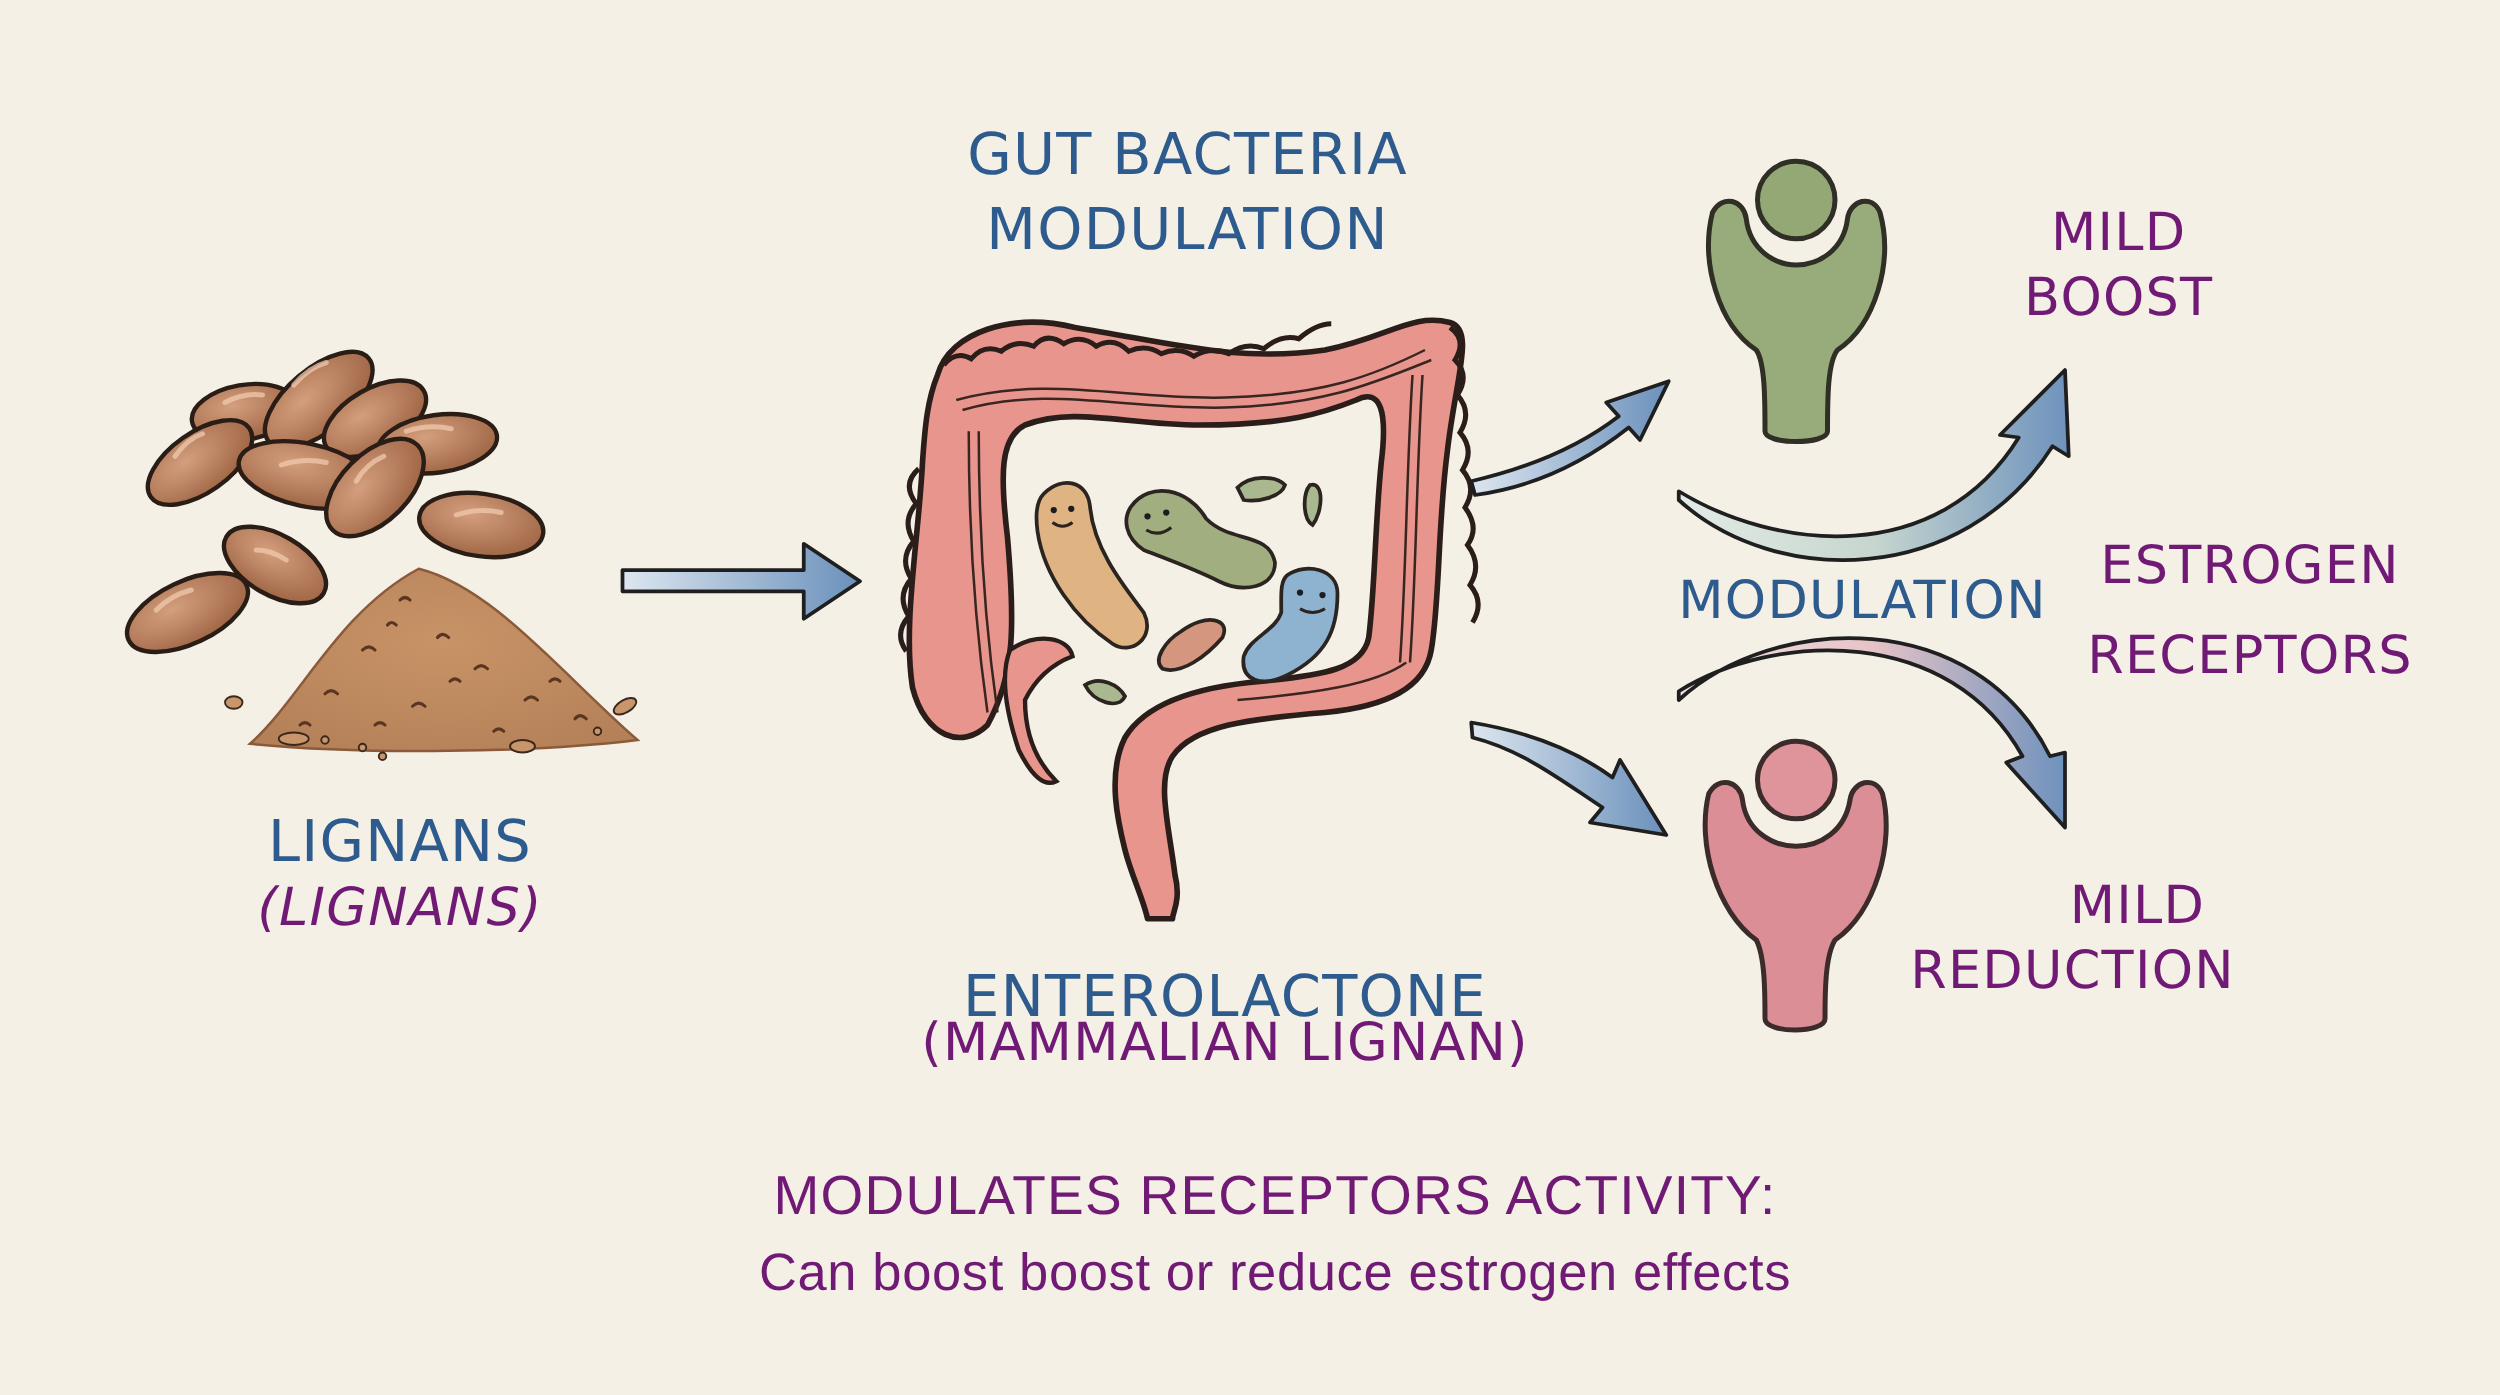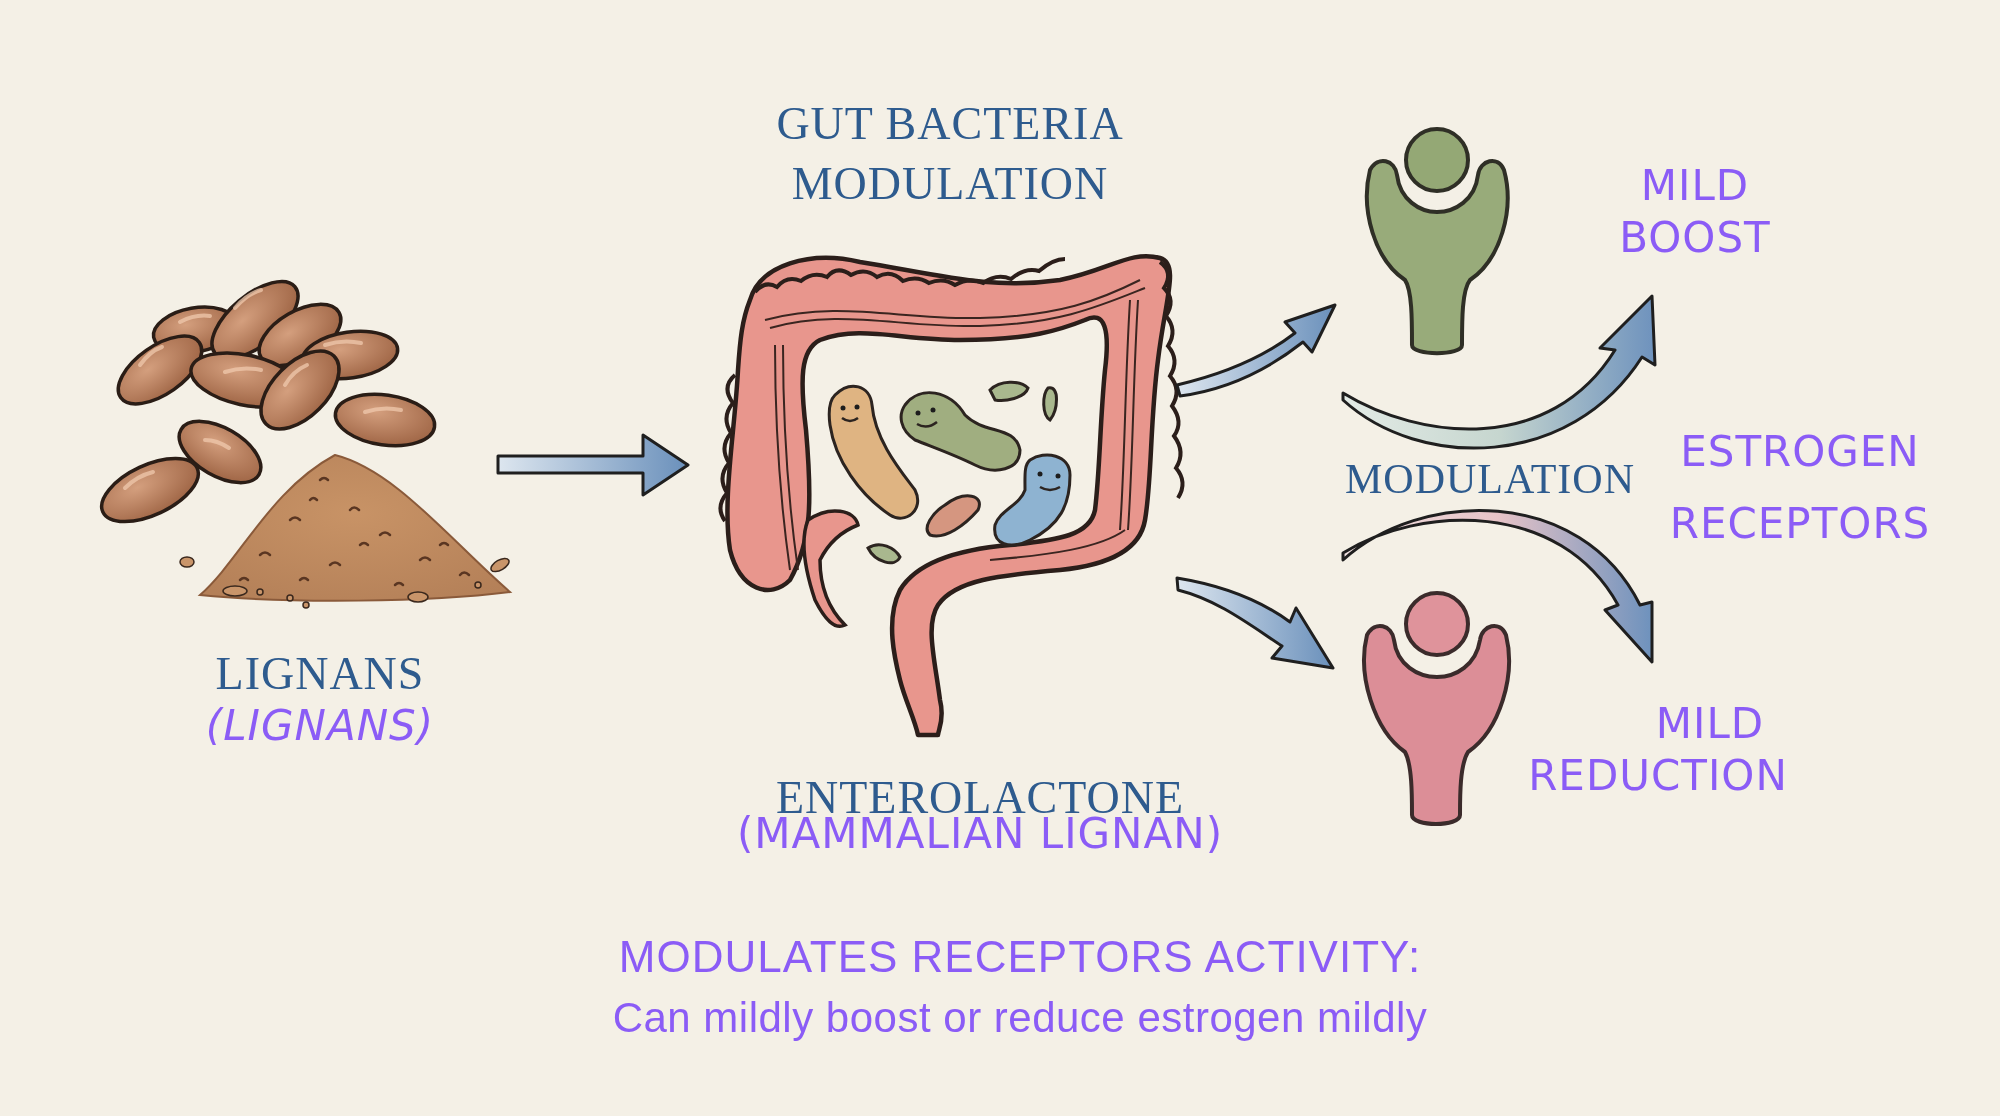--- a/index.html
+++ b/index.html
@@ -1,21 +1,21 @@
 <!DOCTYPE html>
 <html><head>
 <meta charset="utf-8">
 <style>
   html, body { margin: 0; padding: 0; background: #f4f0e6; }
   body { width: 2000px; height: 1116px; overflow: hidden; position: relative;
          font-family: "DejaVu Sans", sans-serif; }
   #canvas { position: absolute; left: 0; top: 0; width: 2000px; height: 1116px; }
   .lbl { position: absolute; text-align: center; letter-spacing: 1px; line-height: 1.12; white-space: nowrap; }
-  .blue { color: #2e5b8e; font-family: Liberation Serif, serif; }
-  .dark { color: #8b5cf6; }
+  .blue { color: #2e5b8e; }
+  .dark { color: #701a75; }
   .t-lg { font-size: 46px; }
   .t-md { font-size: 42px; }
   .t-body { font-size: 42px; letter-spacing: 0.5px; font-family: "Liberation Sans", sans-serif; }
   .t-cap { font-size: 44px; font-family: "Liberation Sans", sans-serif; }
 </style>
 </head>
 <body>
 
 <svg id="canvas" viewBox="0 0 2000 1116" xmlns="http://www.w3.org/2000/svg">
   <defs>
@@ -207,13 +207,13 @@
 
 <div class="lbl blue t-md" style="left:1330px; top:456px; width:320px;text-align:center;">MODULATION</div>
 
 <div class="lbl dark t-md" style="left:1650px; top:428px; width:300px;">ESTROGEN</div>
 <div class="lbl dark t-md" style="left:1650px; top:480px; width:300px;margin-top:20px;">RECEPTORS</div>
 
 <div class="lbl dark t-md" style="left:1560px; top:700px; width:300px;">MILD</div>
 <div class="lbl dark t-md" style="left:1508px; top:752px; width:300px;">REDUCTION</div>
 
 <div class="lbl dark t-cap" style="left:400px; top:932px; width:1240px;">MODULATES RECEPTORS ACTIVITY:</div>
-<div class="lbl dark t-body" style="left:400px; top:994px; width:1240px;">Can mildly boost or reduce estrogen mildly</div>
+<div class="lbl dark t-body" style="left:400px; top:994px; width:1240px;">Can boost boost or reduce estrogen effects</div>
 
 </body></html>

